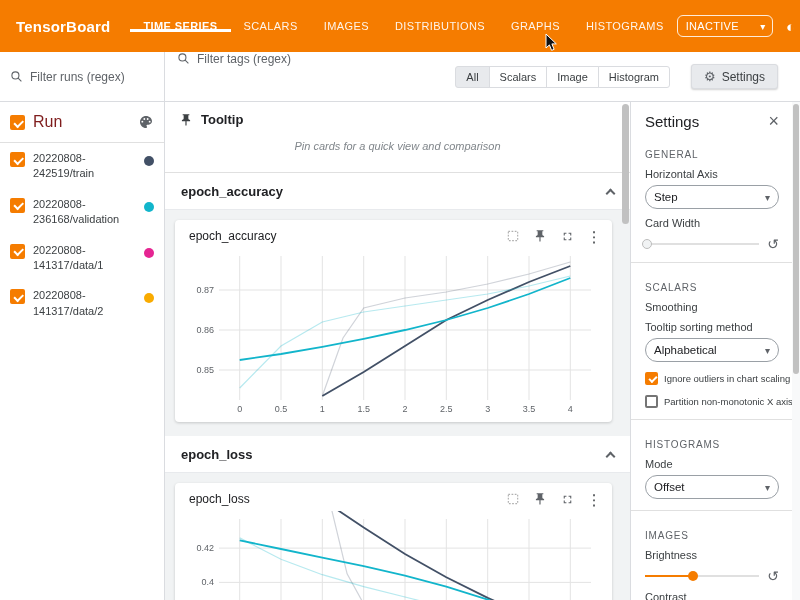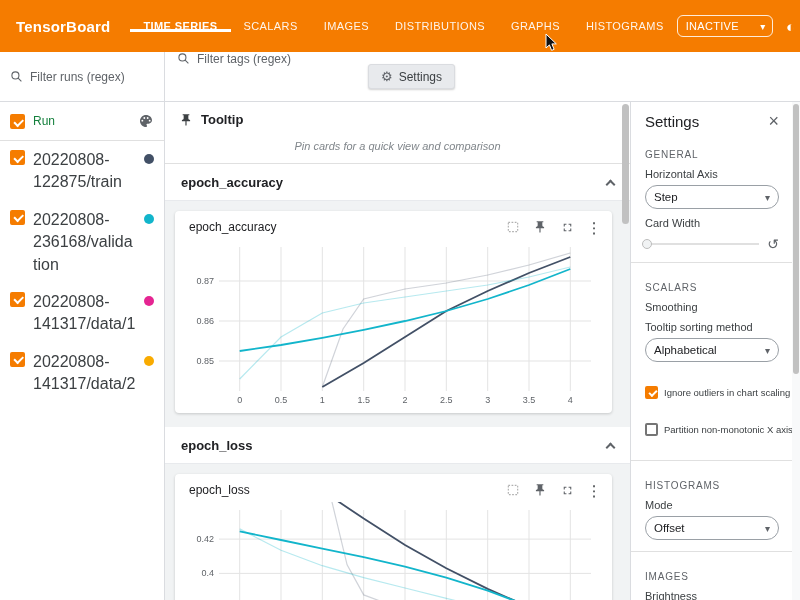--- a/index.html
+++ b/index.html
@@ -30,33 +30,33 @@
   .chip:first-child { border-radius:3px 0 0 3px; }
   .chip:last-child { border-radius:0 3px 3px 0; }
   .settings-btn { margin:0 10px 0 14px; align-self:center; display:flex; align-items:center; gap:6px; background:#e8eaed; border:1px solid #dadce0; border-radius:3px; padding:4px 12px; font-size:12px; color:#3c4043; cursor:pointer; box-shadow:0 1px 2px rgba(0,0,0,.18); white-space:nowrap; font-family:"Liberation Sans",sans-serif; }
   .btn-gear { font-size:13px; color:#5f6368; }
 
   .content { display:flex; height:526px; }
 
   
   .sidebar { width:165px; min-width:165px; border-right:1px solid #dadce0; background:#fff; }
   .run-header { display:flex; align-items:center; gap:8px; padding:11px 10px; border-bottom:1px solid #e0e0e0; }
-  .run-header-label { font-size:12px; color:#15803d; flex:1; }
+  .run-header-label { font-size:16px; color:#7f1d1d; flex:1; }
   .run-row { display:flex; align-items:flex-start; gap:8px; padding:8px 10px 7px; cursor:pointer; }
-  .run-label { flex:1; font-size:16px; line-height:1.4; color:#3c4043; word-break:break-all; }
+  .run-label { flex:1; font-size:11px; line-height:1.4; color:#3c4043; word-break:break-all; }
   .run-label span { display:block; }
   .run-dot { width:10px; height:10px; min-width:10px; border-radius:50%; margin-top:5px; }
   .checkbox { width:15px; height:15px; min-width:15px; border:2px solid #757575; border-radius:2px; margin-top:1px; position:relative; cursor:pointer; background:#fff; }
   .checkbox.checked { background:#f57c00; border-color:#f57c00; }
   .checkbox.checked::after { content:""; position:absolute; left:2px; top:2.5px; width:7px; height:3.5px; border-left:2px solid #fff; border-bottom:2px solid #fff; transform:rotate(-45deg); }
 
   
   .main { flex:1; position:relative; overflow:hidden; background:#fff; }
   .pinned-header { display:flex; align-items:center; gap:8px; padding:10px 14px 6px; font-size:13px; font-weight:bold; color:#202124; }
-  .pin-hint { text-align:center; font-size:11px; font-style:italic; color:#80868b; padding:7px 0 11px; border-bottom:1px solid #e0e0e0; box-shadow:0 2px 2px rgba(0,0,0,.05); }
+  .pin-hint { text-align:center; font-size:11px; font-style:italic; color:#80868b; padding:7px 0 20px; border-bottom:1px solid #e0e0e0; box-shadow:0 2px 2px rgba(0,0,0,.05); }
   .section-header { display:flex; align-items:center; justify-content:space-between; padding:11px 16px 10px; font-size:13px; font-weight:bold; color:#202124; border-bottom:1px solid #e8eaed; cursor:pointer; background:#fff; }
   .chev-up { width:7px; height:7px; border-left:2px solid #5f6368; border-top:2px solid #5f6368; transform:rotate(45deg); margin-top:4px; }
   .card-area { background:#f1f3f4; padding:10px 18px 14px 10px; }
   .card { background:#fff; border-radius:4px; box-shadow:0 1px 3px rgba(0,0,0,.18); padding:6px 8px 4px; }
   .card-head { display:flex; align-items:center; justify-content:space-between; padding:2px 2px 4px 6px; }
   .card-title { font-size:12px; color:#202124; }
   .card-icons { display:flex; align-items:center; gap:11px; }
   .cicon { display:flex; align-items:center; justify-content:center; width:16px; height:16px; cursor:pointer; color:#3c4043; font-size:15px; line-height:1; }
   .main-vscroll { position:absolute; top:0; right:1px; width:7px; height:100%; }
   .main-vscroll .thumb { position:absolute; top:2px; left:0; width:7px; height:120px; background:#c1c1c1; border-radius:4px; }
@@ -74,21 +74,21 @@
   .rp-caret { color:#5f6368; font-size:10px; }
   .slider-row { display:flex; align-items:center; gap:8px; margin:8px 0 2px; }
   .slider { position:relative; flex:1; height:12px; cursor:pointer; }
   .slider .track { position:absolute; left:0; right:0; top:5px; height:2px; background:#e0e0e0; }
   .slider .fill { position:absolute; left:0; top:5px; height:2px; background:#f57c00; width:var(--pct,0%); }
   .slider .thumb { position:absolute; top:1px; left:var(--pct,0%); width:10px; height:10px; margin-left:-5px; border-radius:50%; background:#f57c00; }
   .slider.gray .fill { background:transparent; }
   .slider.gray .thumb { background:#f1f3f4; border:1px solid #bdbdbd; }
   .reset-icon { font-size:14px; color:#5f6368; cursor:pointer; line-height:1; }
   .smooth-input { width:36px; border:1px solid #9aa0a6; border-radius:3px; font-size:11px; color:#202124; padding:3px 5px; font-family:"Liberation Sans",sans-serif; }
-  .rp-check-row { display:flex; align-items:center; gap:6px; margin:24px 0; cursor:pointer; }
+  .rp-check-row { display:flex; align-items:center; gap:6px; margin:10px 0; cursor:pointer; }
   .rp-check-row .checkbox { width:13px; height:13px; min-width:13px; margin:0; }
   .rp-check-row .checkbox.checked::after { left:1.5px; top:2px; width:6px; height:3px; }
   .rp-check-label { font-size:9.5px; color:#3c4043; line-height:1.2; white-space:nowrap; }
   .rp-divider { border-top:1px solid #e0e0e0; margin:11px -13px 0 -14px; }
   .rp-vscroll { width:8px; background:#f8f9fa; position:relative; }
   .rp-vscroll .thumb { position:absolute; top:2px; left:1px; width:6px; height:270px; background:#c1c1c1; border-radius:3px; }
 
   .cursor { position:absolute; left:545px; top:33px; z-index:99; pointer-events:none; }
 </style>
 </head>
@@ -121,20 +121,26 @@
         <line x1="15" y1="15" x2="21" y2="21" stroke="#5f6368" stroke-width="2"></line>
       </svg>
     <input class="ghost-input fr-input" placeholder="Filter runs (regex)" style="">
   </div>
   <div class="filter-tags">
     <svg width="13" height="13" viewBox="0 0 24 24">
         <circle cx="10" cy="10" r="6.5" fill="none" stroke="#5f6368" stroke-width="2"></circle>
         <line x1="15" y1="15" x2="21" y2="21" stroke="#5f6368" stroke-width="2"></line>
       </svg>
     <input class="ghost-input ft-input" placeholder="Filter tags (regex)" style="">
+    <div class="chips">
+      <div class="chip selected">All</div>
+      <div class="chip">Scalars</div>
+      <div class="chip">Image</div>
+      <div class="chip">Histogram</div>
+    </div>
     <button class="settings-btn">
       <span class="btn-gear">⚙</span>
       <span>Settings</span>
     </button>
   </div>
 </div>
 
 <div class="content">
 
   <div class="sidebar">
@@ -146,21 +152,21 @@
           <circle cx="6.5" cy="11.5" r="1.4" fill="#fff"></circle>
           <circle cx="9.5" cy="7.5" r="1.4" fill="#fff"></circle>
           <circle cx="14.5" cy="7.5" r="1.4" fill="#fff"></circle>
           <circle cx="17.5" cy="11.5" r="1.4" fill="#fff"></circle>
         </svg>
     </div>
     <div class="run-row">
       <div class="checkbox checked"></div>
       <div class="run-label">
           <span>20220808-</span>
-          <span>122875/train</span>
+          <span>242519/train</span>
         </div>
       <div class="run-dot" style="background: rgb(66, 80, 102);"></div>
     </div>
     <div class="run-row">
       <div class="checkbox checked"></div>
       <div class="run-label">
           <span>20220808-</span>
           <span>236168/validation</span>
         </div>
       <div class="run-dot" style="background: rgb(18, 181, 203);"></div>

